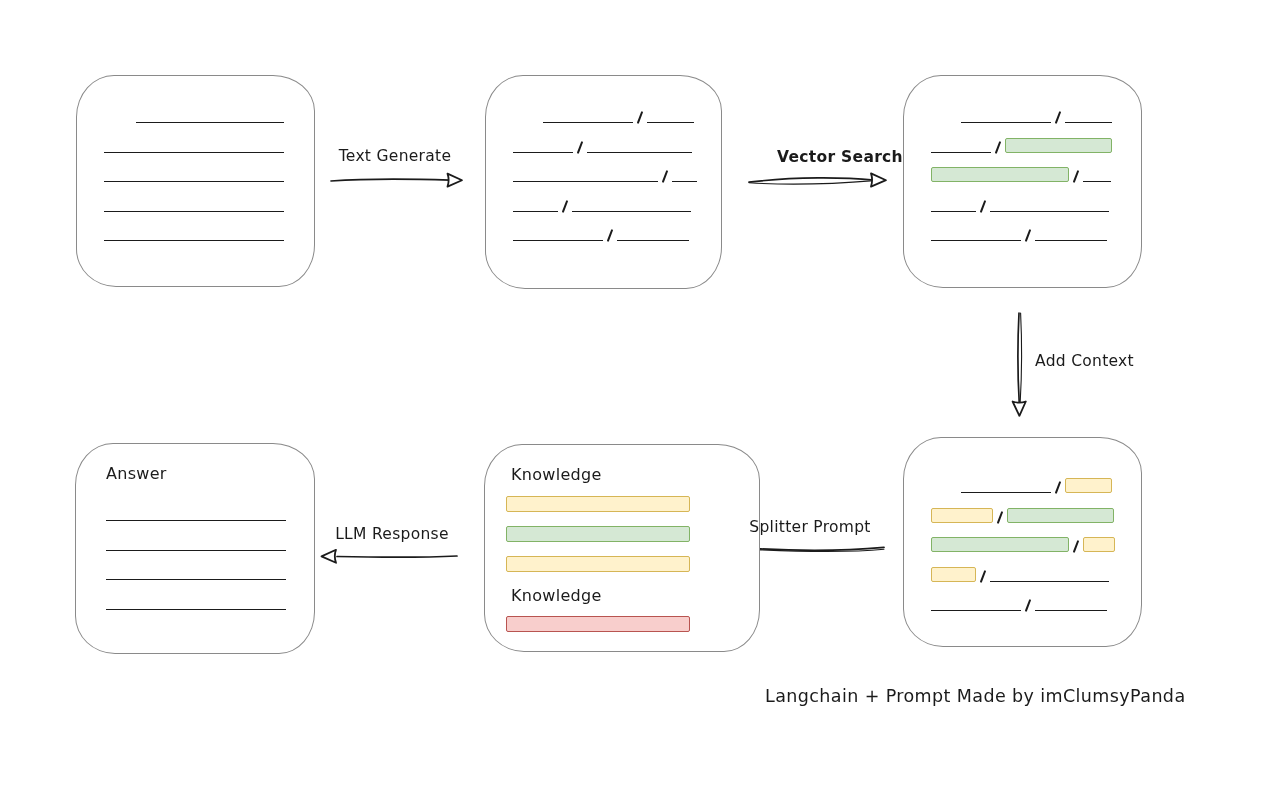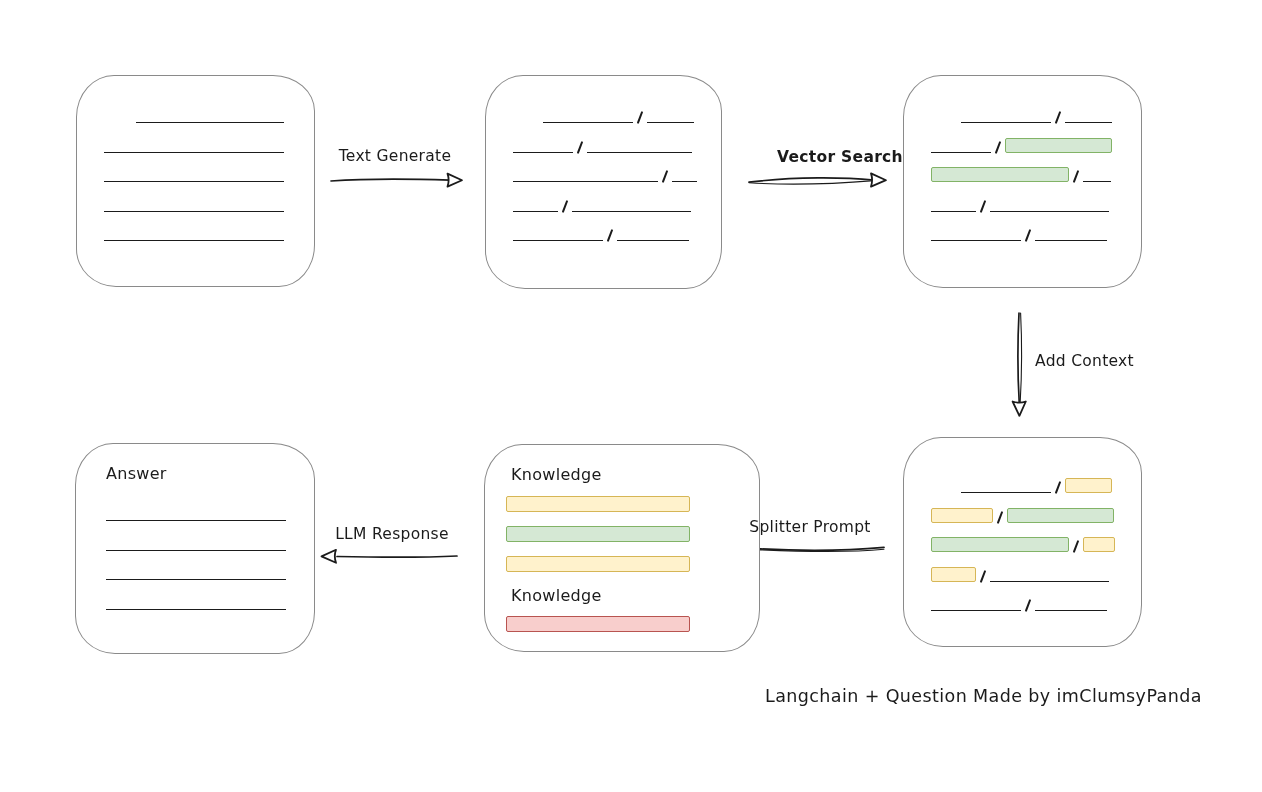--- a/index.html
+++ b/index.html
@@ -221,15 +221,15 @@
         </div>
       </div>
   </div>
 
   <div class="arrow-label" style="left:330px; top:147px; width:130px;">Text Generate</div>
   <div class="arrow-label" style="left:776px; top:148px; width:128px;font-weight:bold;">Vector Search</div>
   <div class="arrow-label" style="left:1035px; top:352px; text-align:right;">Add Context</div>
   <div class="arrow-label" style="left:736px; top:518px; width:148px;">Splitter Prompt</div>
   <div class="arrow-label" style="left:326px; top:525px; width:132px;">LLM Response</div>
 
-  <div class="caption" style="left:765px; top:686px; width:420px;">Langchain + Question Made by imClumsyPanda</div>
+  <div class="caption" style="left:765px; top:686px; width:420px;">Langchain + Prompt Made by imClumsyPanda</div>
 
 </div>
 
 </body></html>

